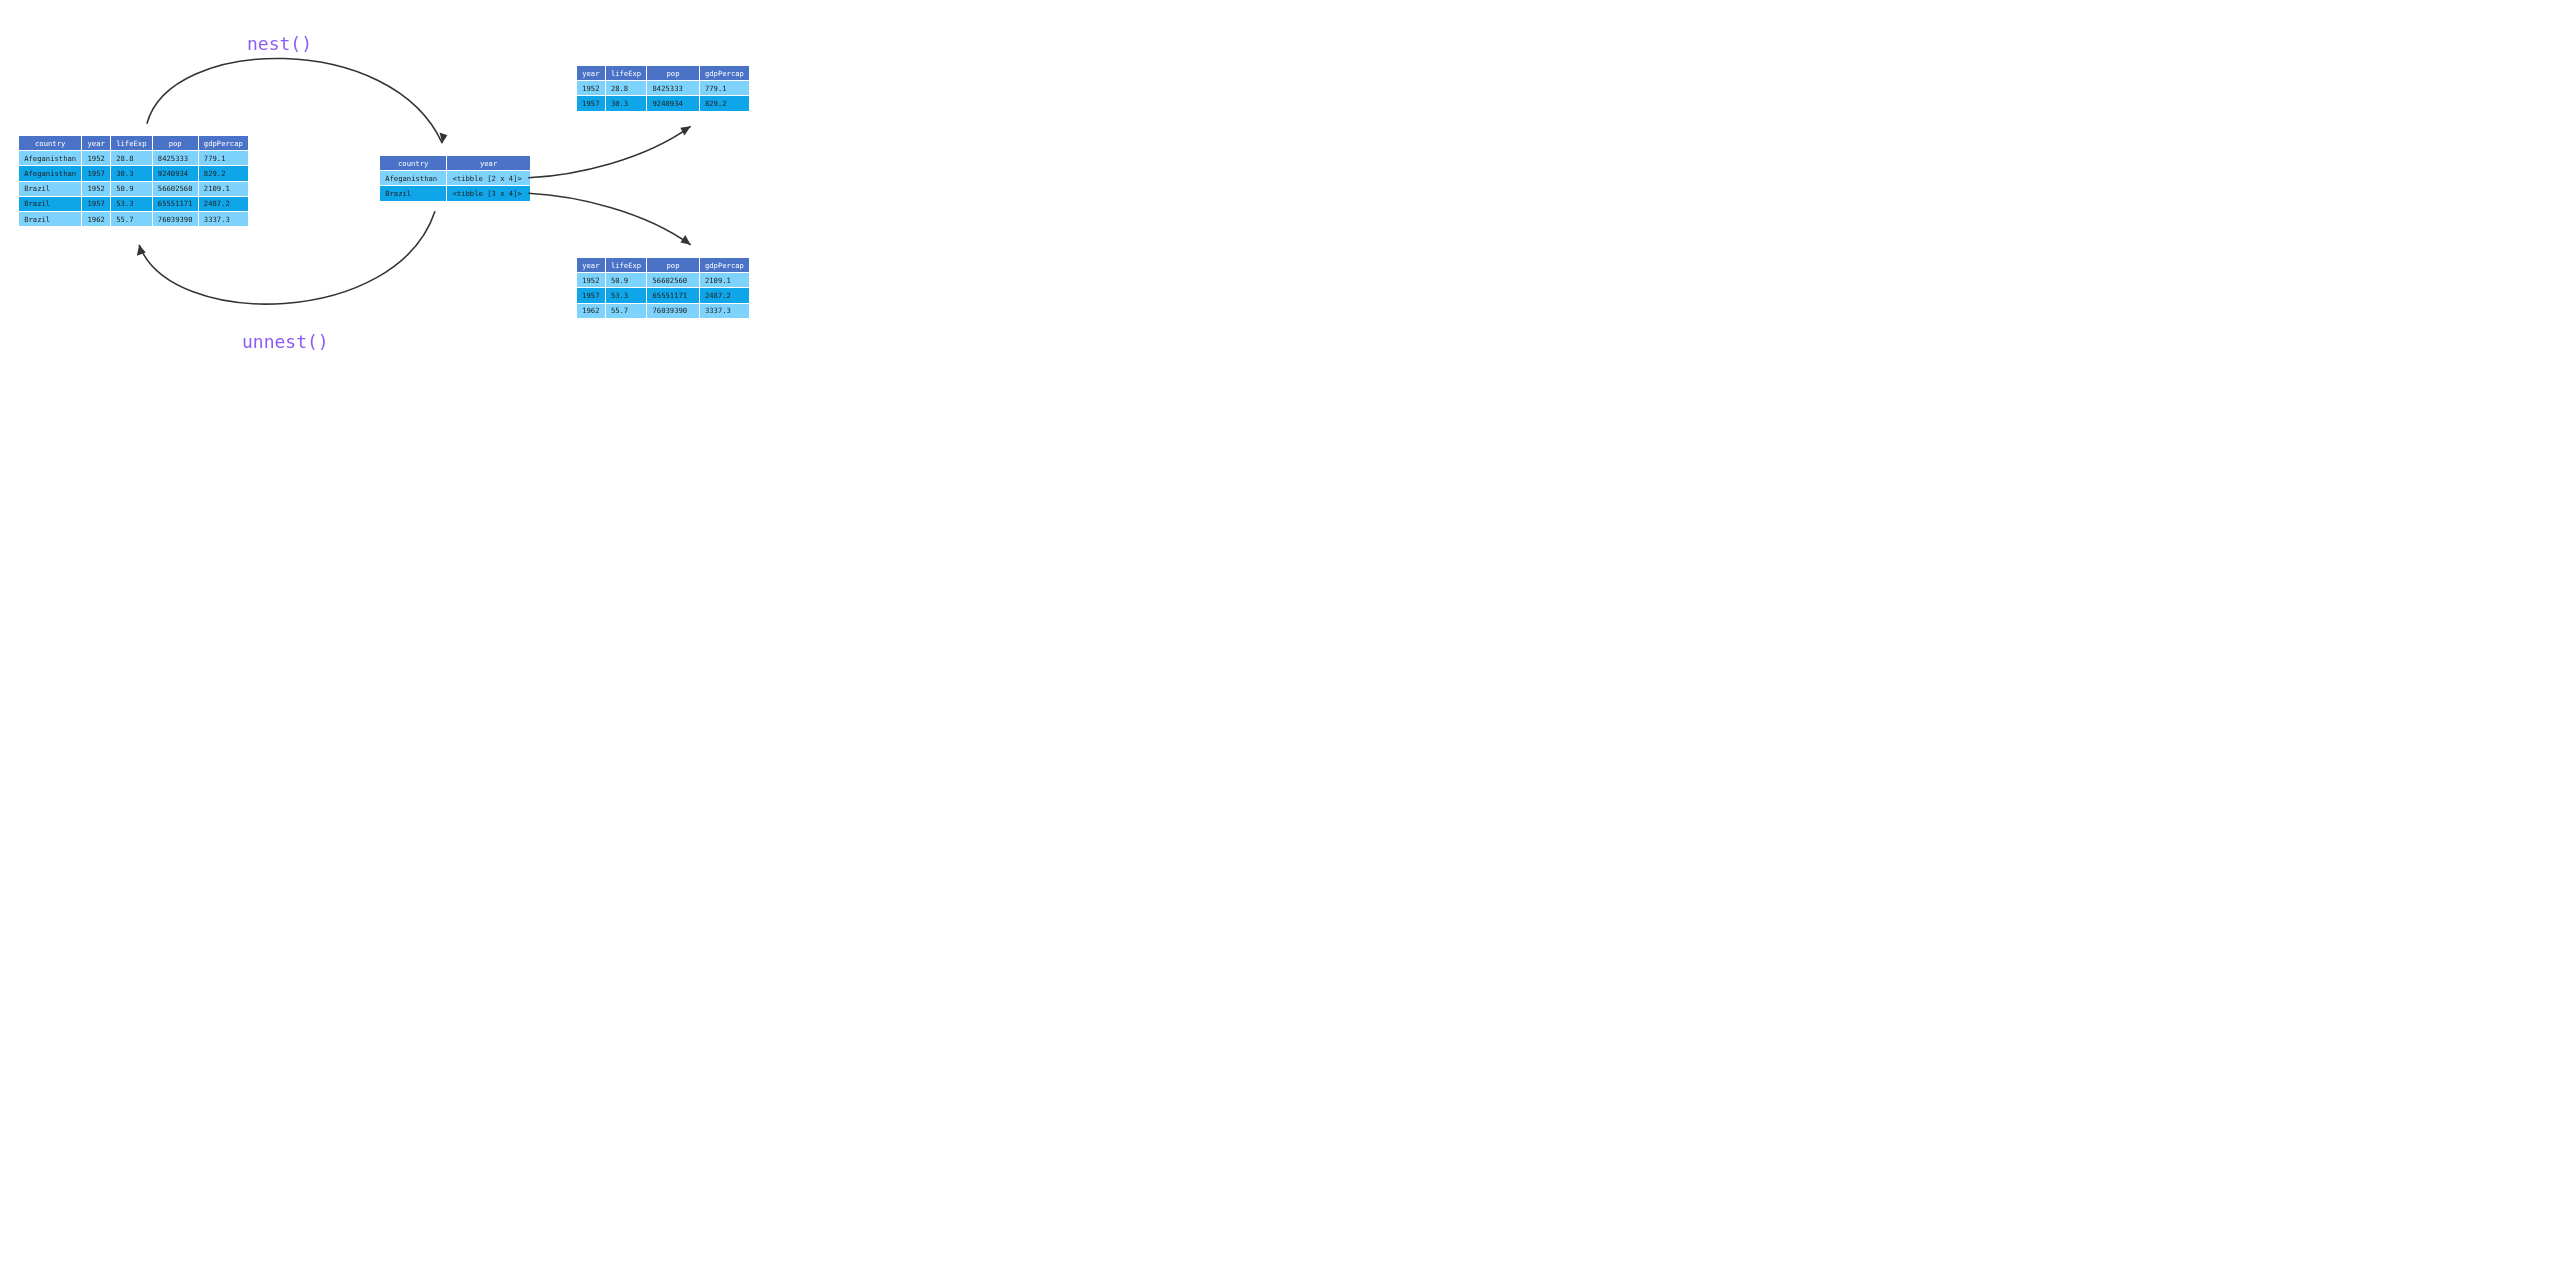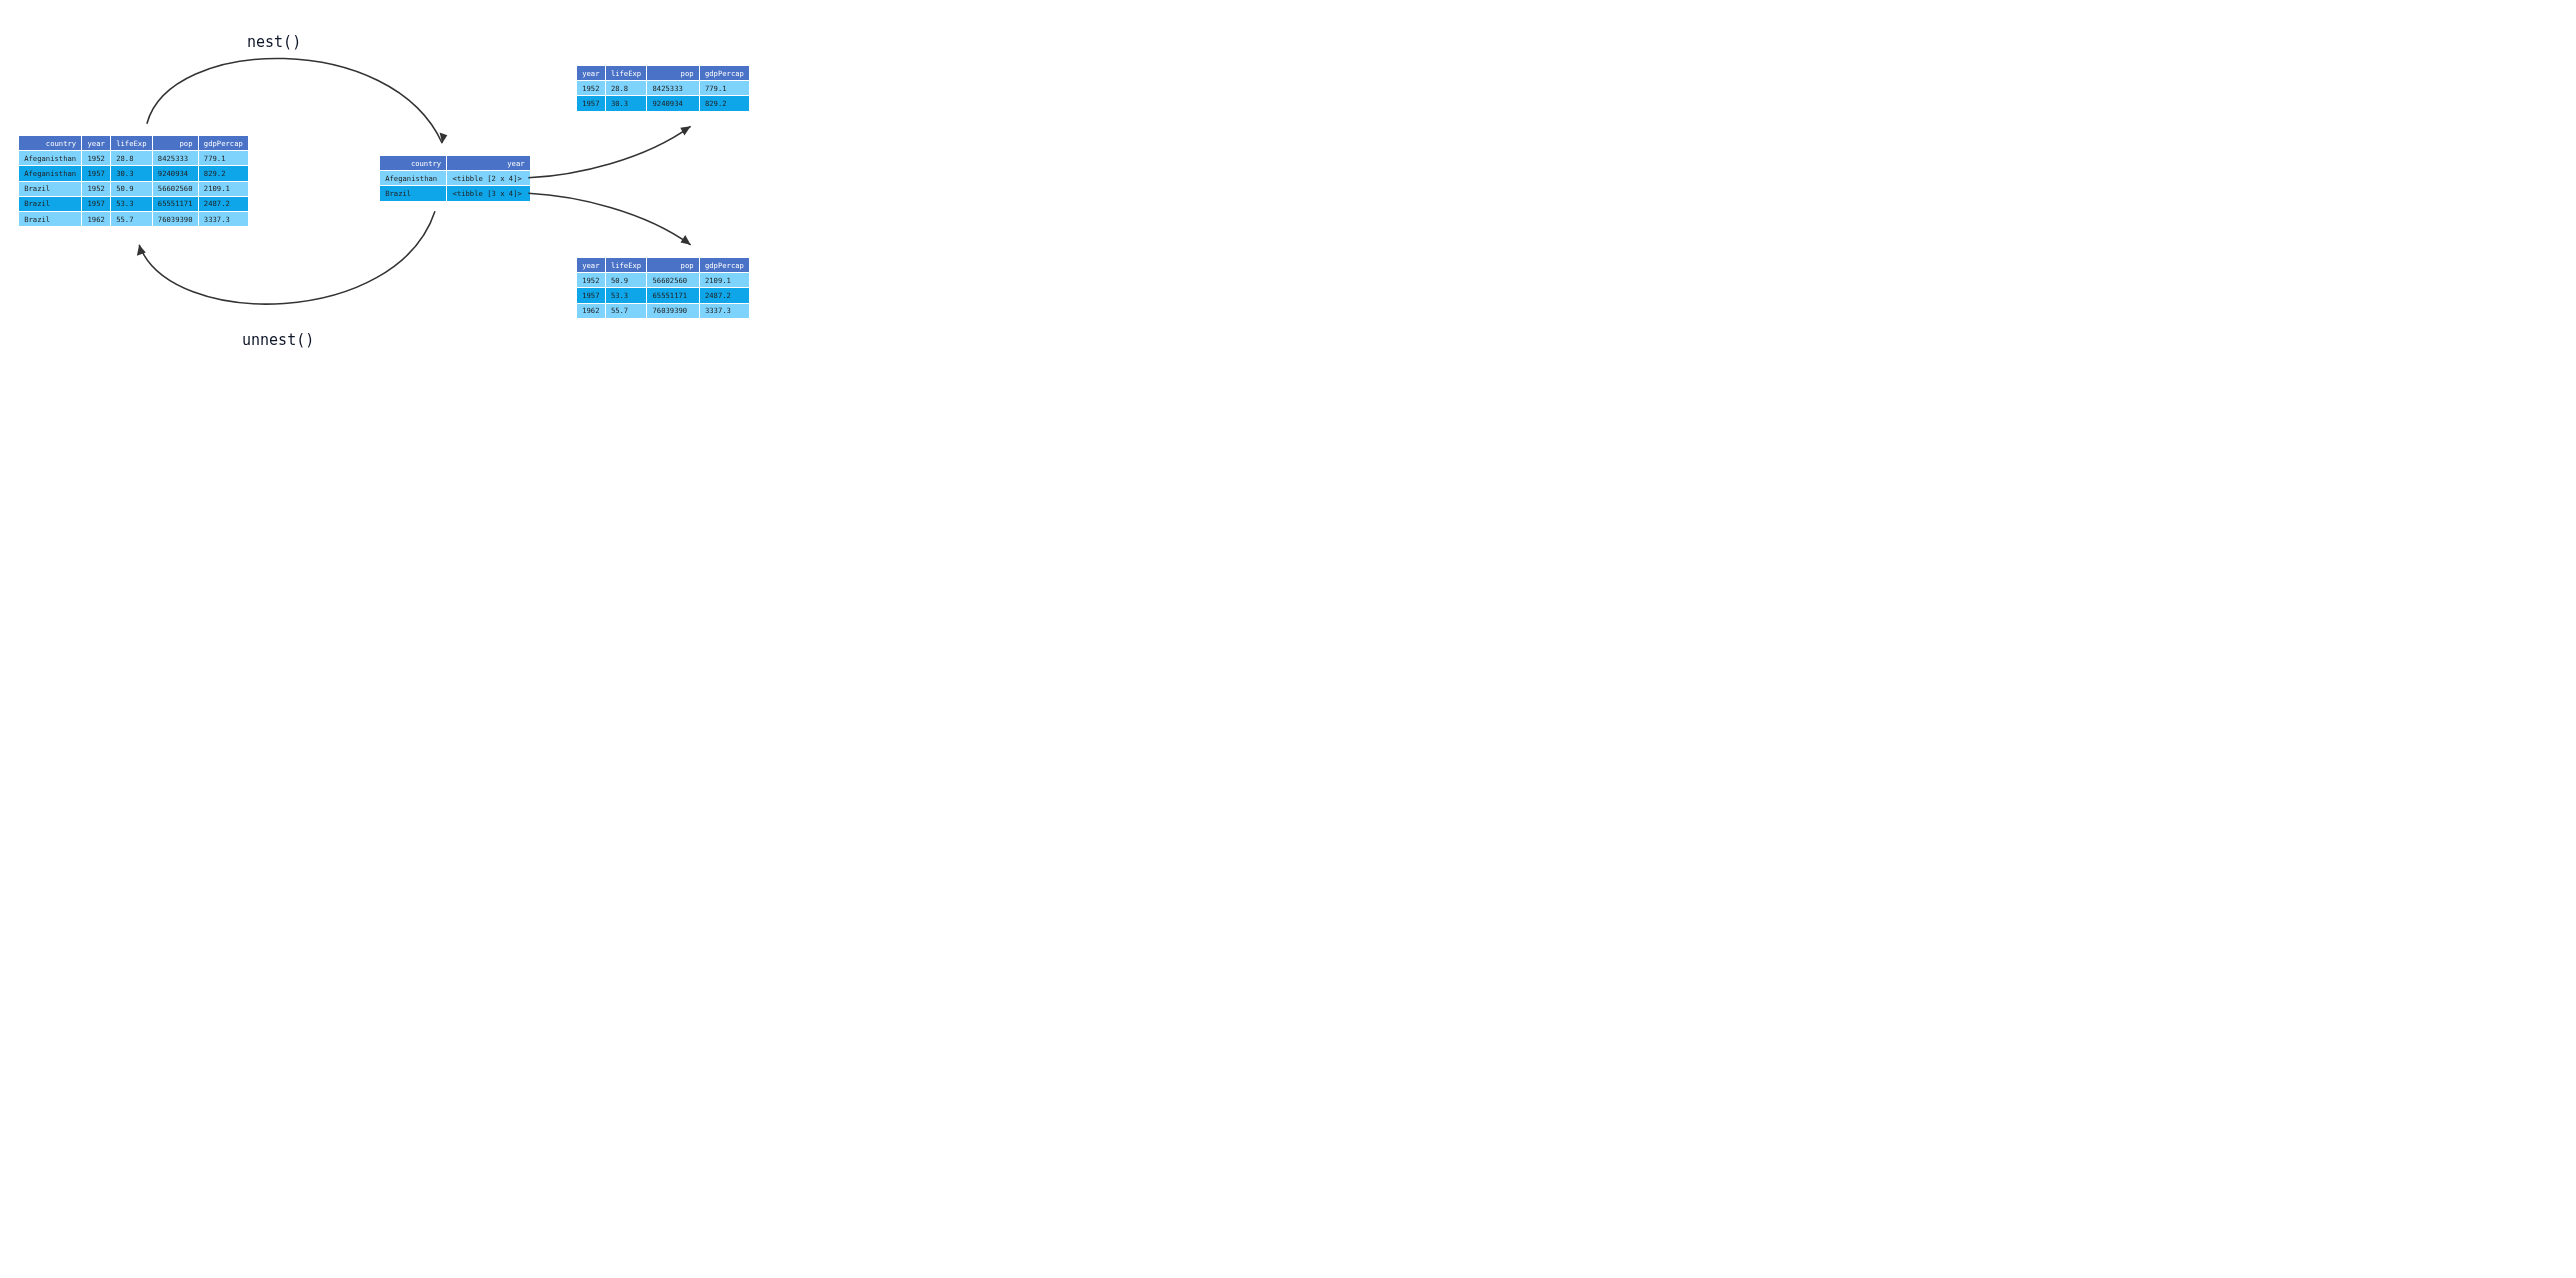--- a/index.html
+++ b/index.html
@@ -1,22 +1,22 @@
 <!DOCTYPE html>
 <html style="font-size:8.2px"><head>
 <meta charset="utf-8">
 <style>
 html,body{margin:0;padding:0;background:#fff;font-family:ui-monospace,SFMono-Regular,Menlo,Consolas,monospace}
 .stage{position:relative;width:804px;height:384px}
 table{border-collapse:separate;border-spacing:1px;font-size:7.2px}
-th{background:#4a72c6;color:#fff;font-weight:400;text-align:right;padding:2.6px 5.2px}
+th{background:#4a72c6;color:#fff;font-weight:400;text-align:center;padding:2.6px 5.2px}
 td{padding:2.6px 5.2px;color:#222}
 tr.odd td{background:#7dd3fc}
 tr.even td{background:#0ea5e9}
-.lbl{position:absolute;font-size:15px;color:#0f172a}
+.lbl{position:absolute;font-size:18px;color:#8b5cf6}
 svg{position:absolute;left:0;top:0;overflow:visible;pointer-events:none}
 path{fill:none;stroke:#333;stroke-width:3}
 .head{fill:#333;stroke:none}
 .tb{position:absolute}
 </style>
 </head>
 <body>
 
 <div class="stage">
 

